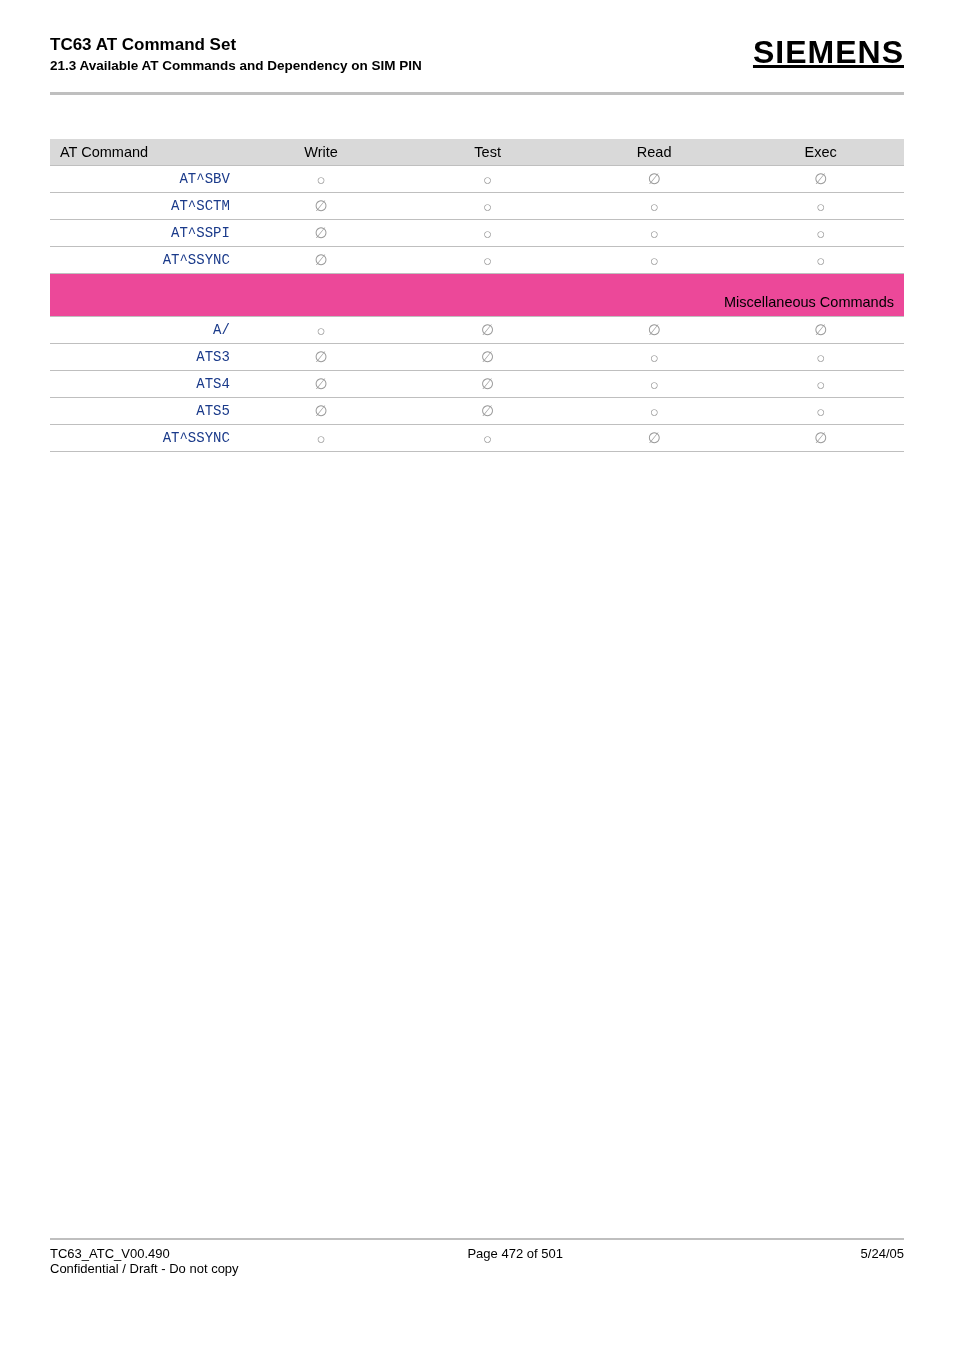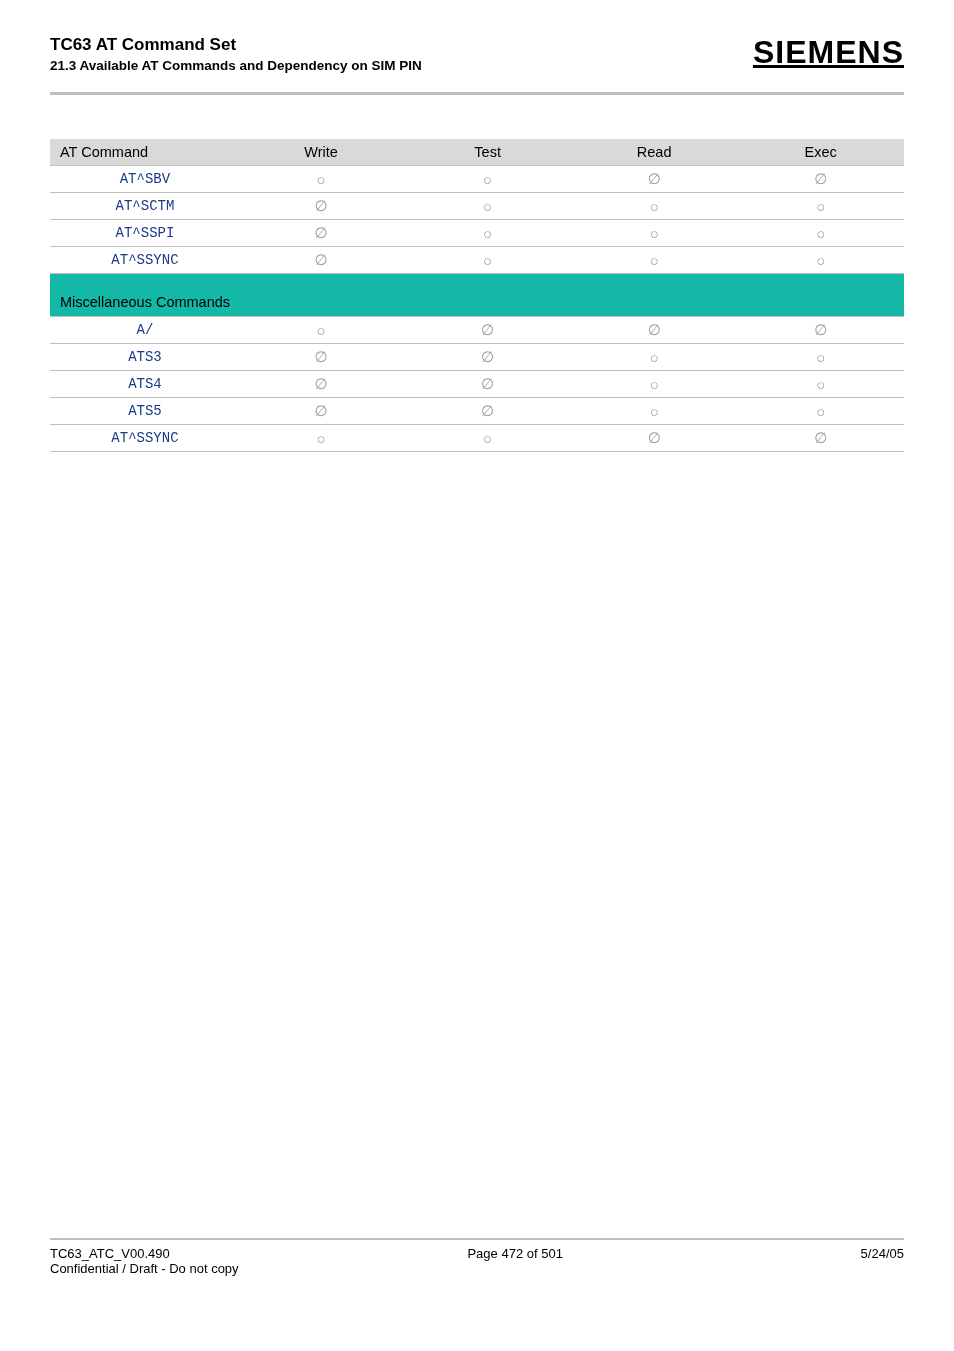--- a/index.html
+++ b/index.html
@@ -9,23 +9,23 @@
   .header-left { }
   .doc-title { font-size: 17px; font-weight: bold; line-height: 1.3; }
   .doc-subtitle { font-size: 13.5px; font-weight: bold; line-height: 1.5; }
   .logo { font-size: 32px; font-weight: 900; letter-spacing: 1px; font-family: Arial, sans-serif; text-decoration: underline; }
   .hr-top { height: 3px; background: #bfbfbf; margin-top: 16px; }
   .content { margin-top: 44px; }
   table.cmd { width: 100%; border-collapse: collapse; }
   table.cmd th { background: #d9d9d9; font-weight: normal; font-size: 14.5px; text-align: center; padding: 5px 8px; border-bottom: 1px solid #bfbfbf; color: #000; }
   table.cmd th.first { text-align: left; padding-left: 10px; }
   table.cmd td { font-size: 14px; text-align: center; padding: 4px 8px; border-bottom: 1px solid #bfbfbf; color: #808080; height: 26px; }
-  table.cmd td.first { text-align: center; padding-left: 10px; }
+  table.cmd td.first { text-align: right; padding-left: 10px; }
   table.cmd td.cmd-link { color: #1a3a8a; font-family: "Courier New", monospace; font-size: 14px; }
-  table.cmd tr.section td { background: #14b8a6; color: #000; text-align: left; padding: 20px 10px 6px 10px; font-size: 14.5px; border-bottom: 1px solid #bfbfbf; }
+  table.cmd tr.section td { background: #ec4899; color: #000; text-align: right; padding: 20px 10px 6px 10px; font-size: 14.5px; border-bottom: 1px solid #bfbfbf; }
   .sym { display: inline-block; font-size: 15px; color: #9a9a9a; }
   .footer { position: absolute; bottom: 30px; left: 50px; right: 50px; }
   .hr-bot { height: 2px; background: #bfbfbf; margin-bottom: 6px; }
   .footer-row { display: flex; justify-content: space-between; font-size: 13px; align-items: center; }
   .footer-b { font-size: 13px; }
 </style>
 </head>
 <body>
 
 <div class="page">

